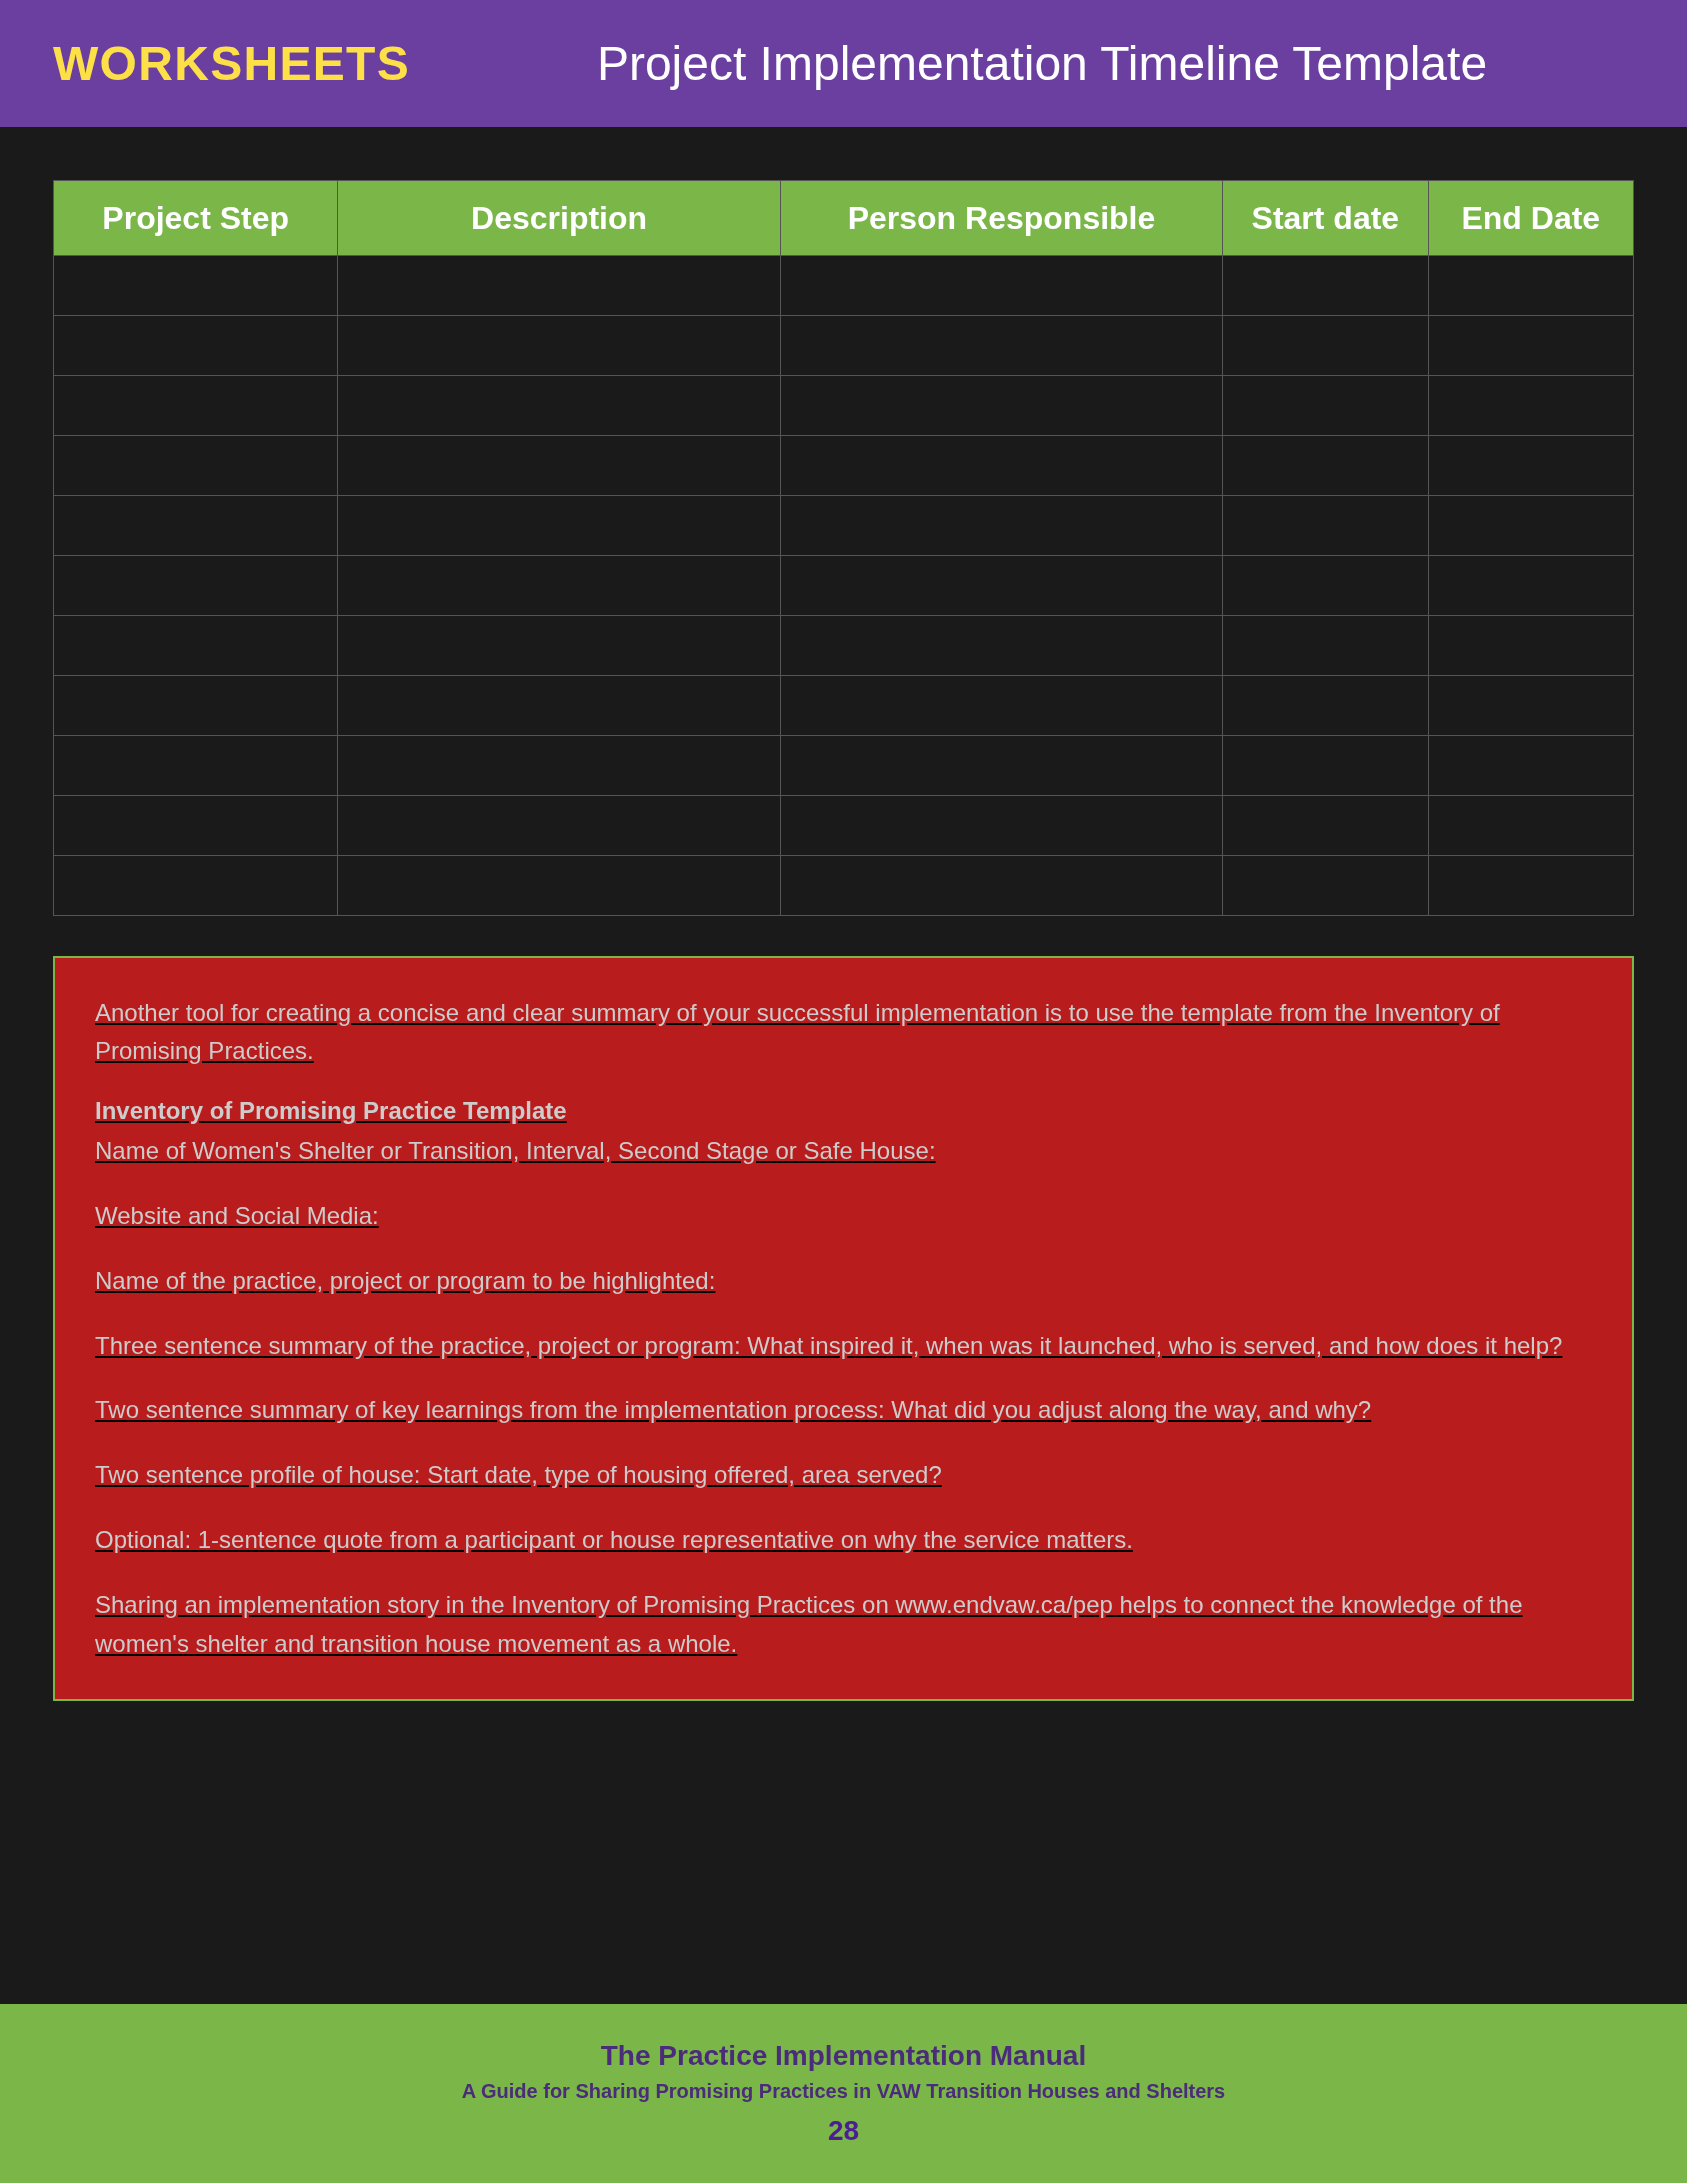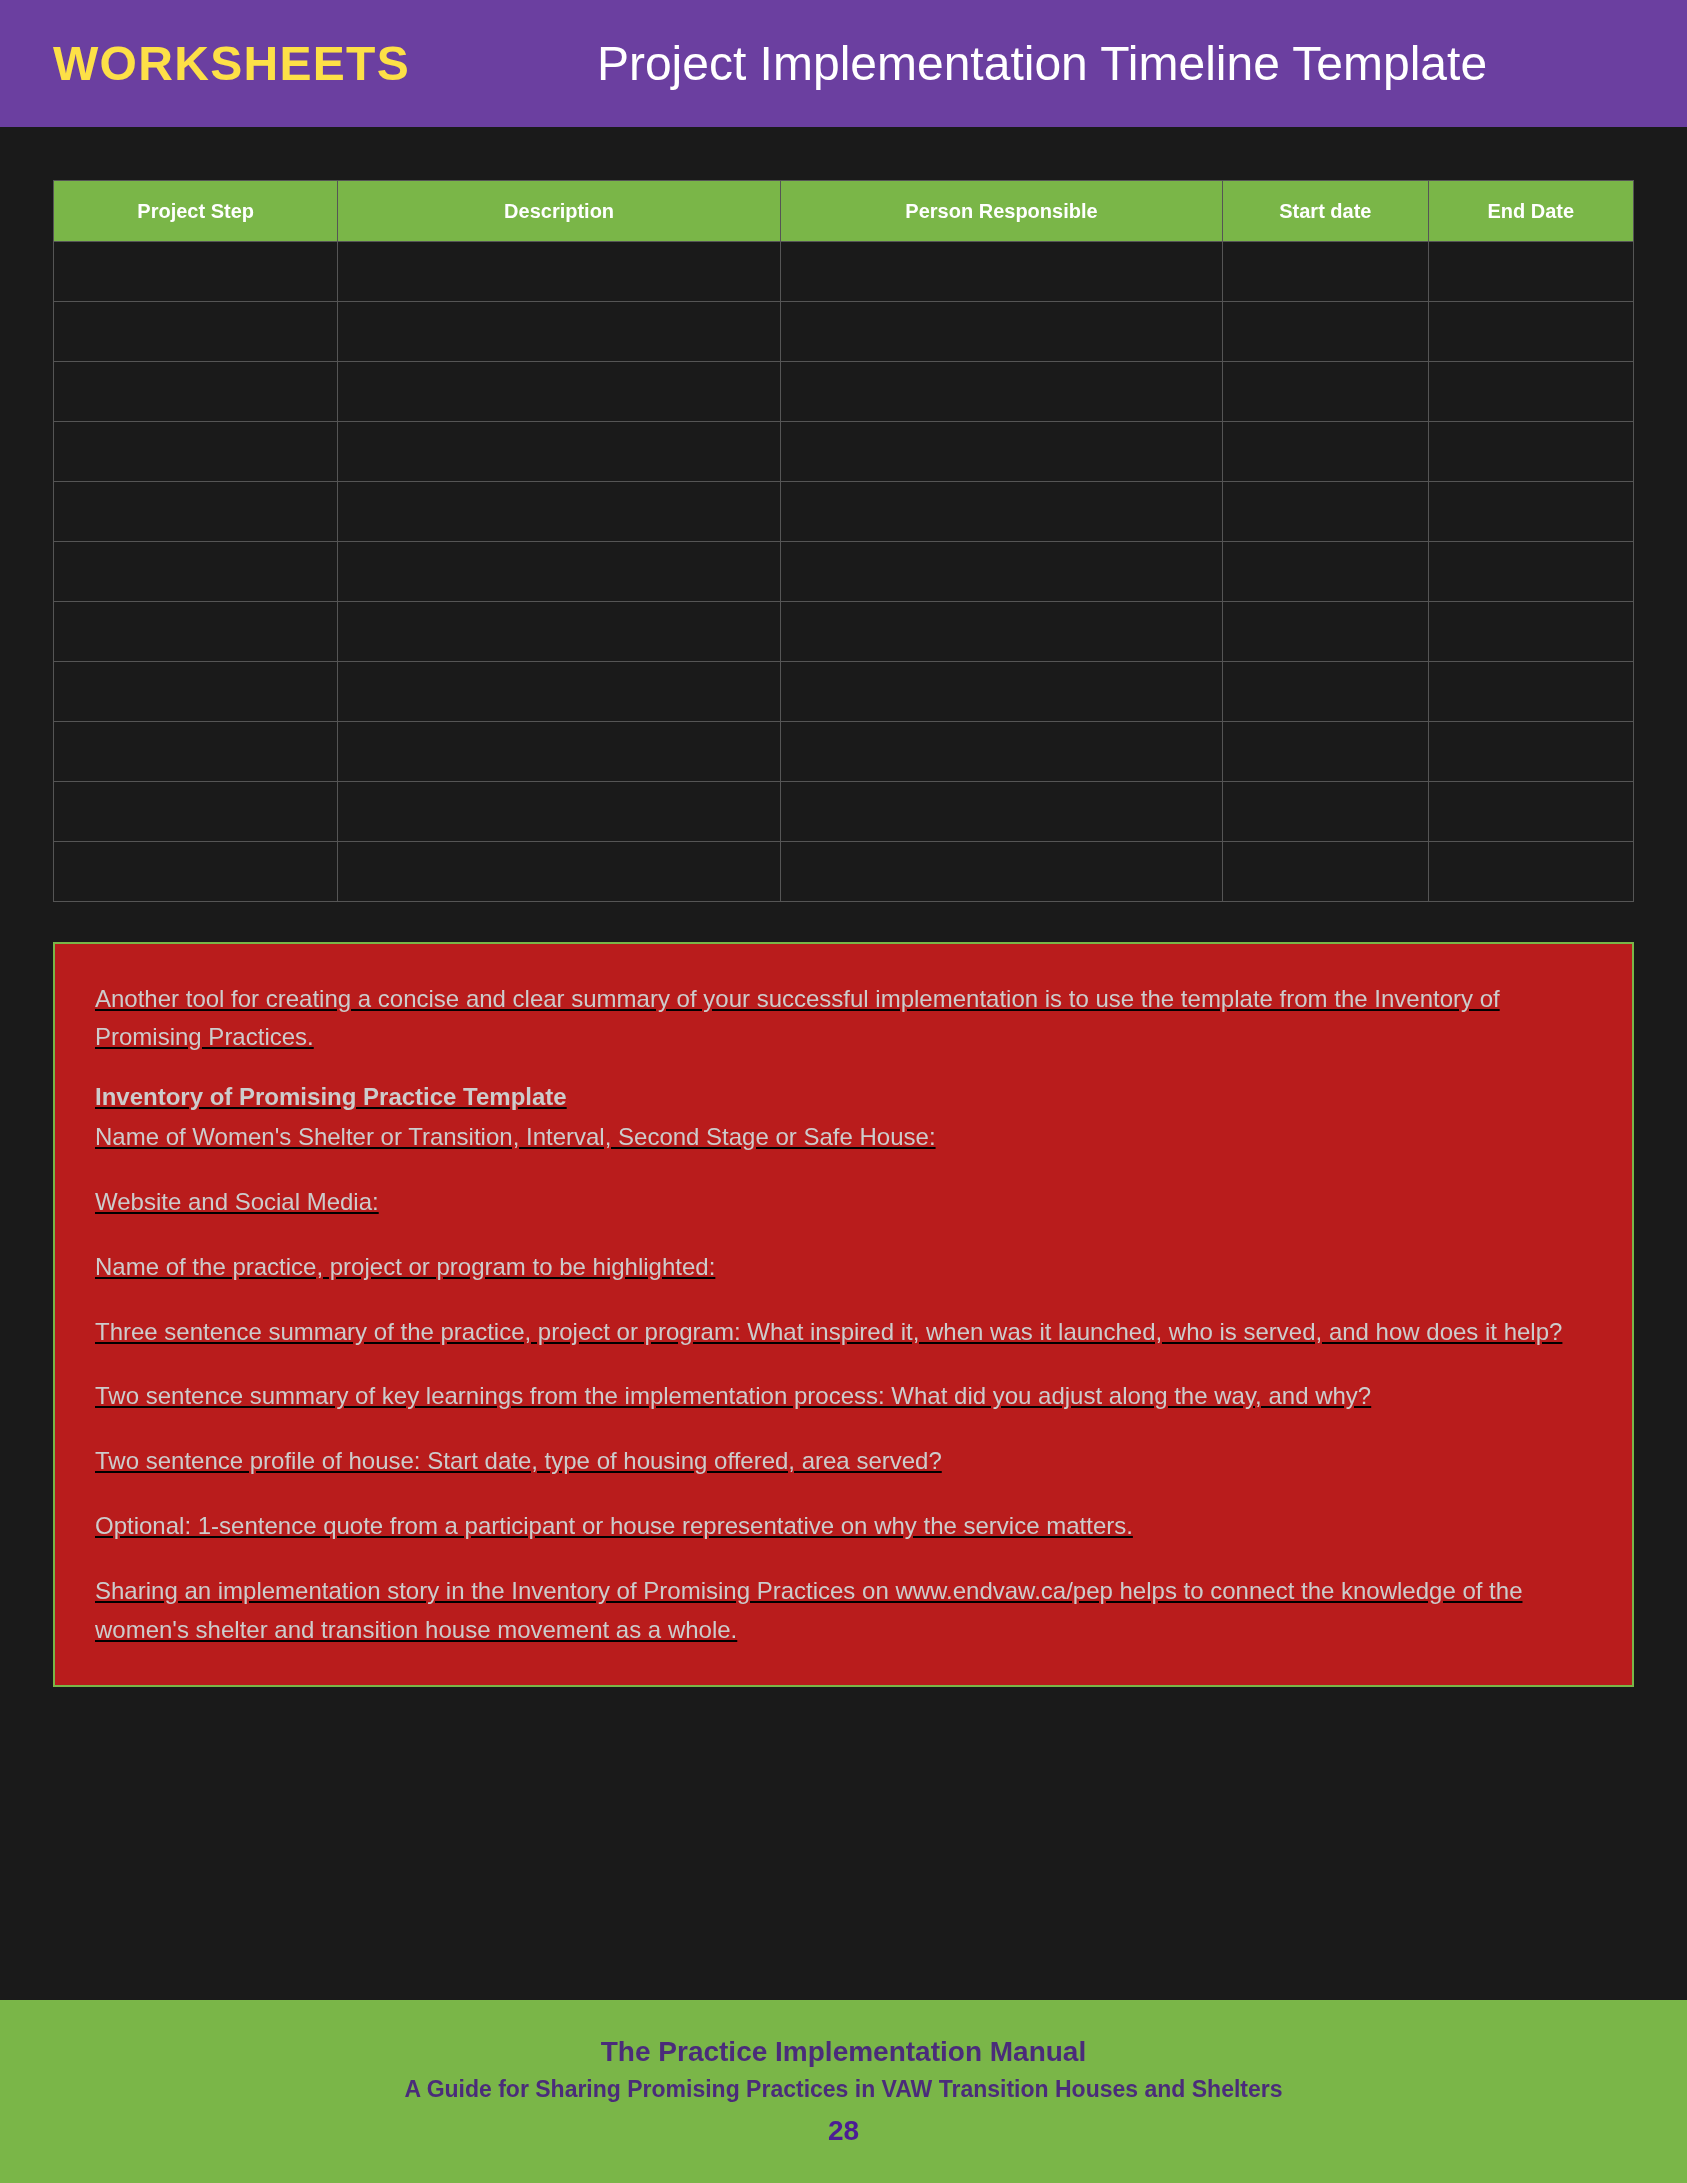--- a/index.html
+++ b/index.html
@@ -62,21 +62,21 @@
     
     .timeline-table {
       width: 100%;
       border-collapse: collapse;
       border: 1.3px solid #555;
     }
 
     .timeline-table th {
       background-color: #7ab648;
       color: #ffffff;
-      font-size: 20px;
+      font-size: 32px;
       font-weight: 700;
       padding: 18.5px 20px;
       text-align: center;
       border: 1.3px solid #555;
     }
 
     .timeline-table td {
       background-color: #1a1a1a;
       border: 1.3px solid #555;
       height: 60px;
@@ -126,21 +126,21 @@
 
     .footer-title {
       color: #4a2c7a;
       font-size: 28px;
       font-weight: 700;
       margin-bottom: 8px;
     }
 
     .footer-subtitle {
       color: #4a2c7a;
-      font-size: 23px;
+      font-size: 20px;
       font-weight: 700;
       margin-bottom: 12px;
     }
 
     .footer-page {
       color: #4c1d95;
       font-size: 28px;
       font-weight: 700;
       margin-top: 12px;
     }

